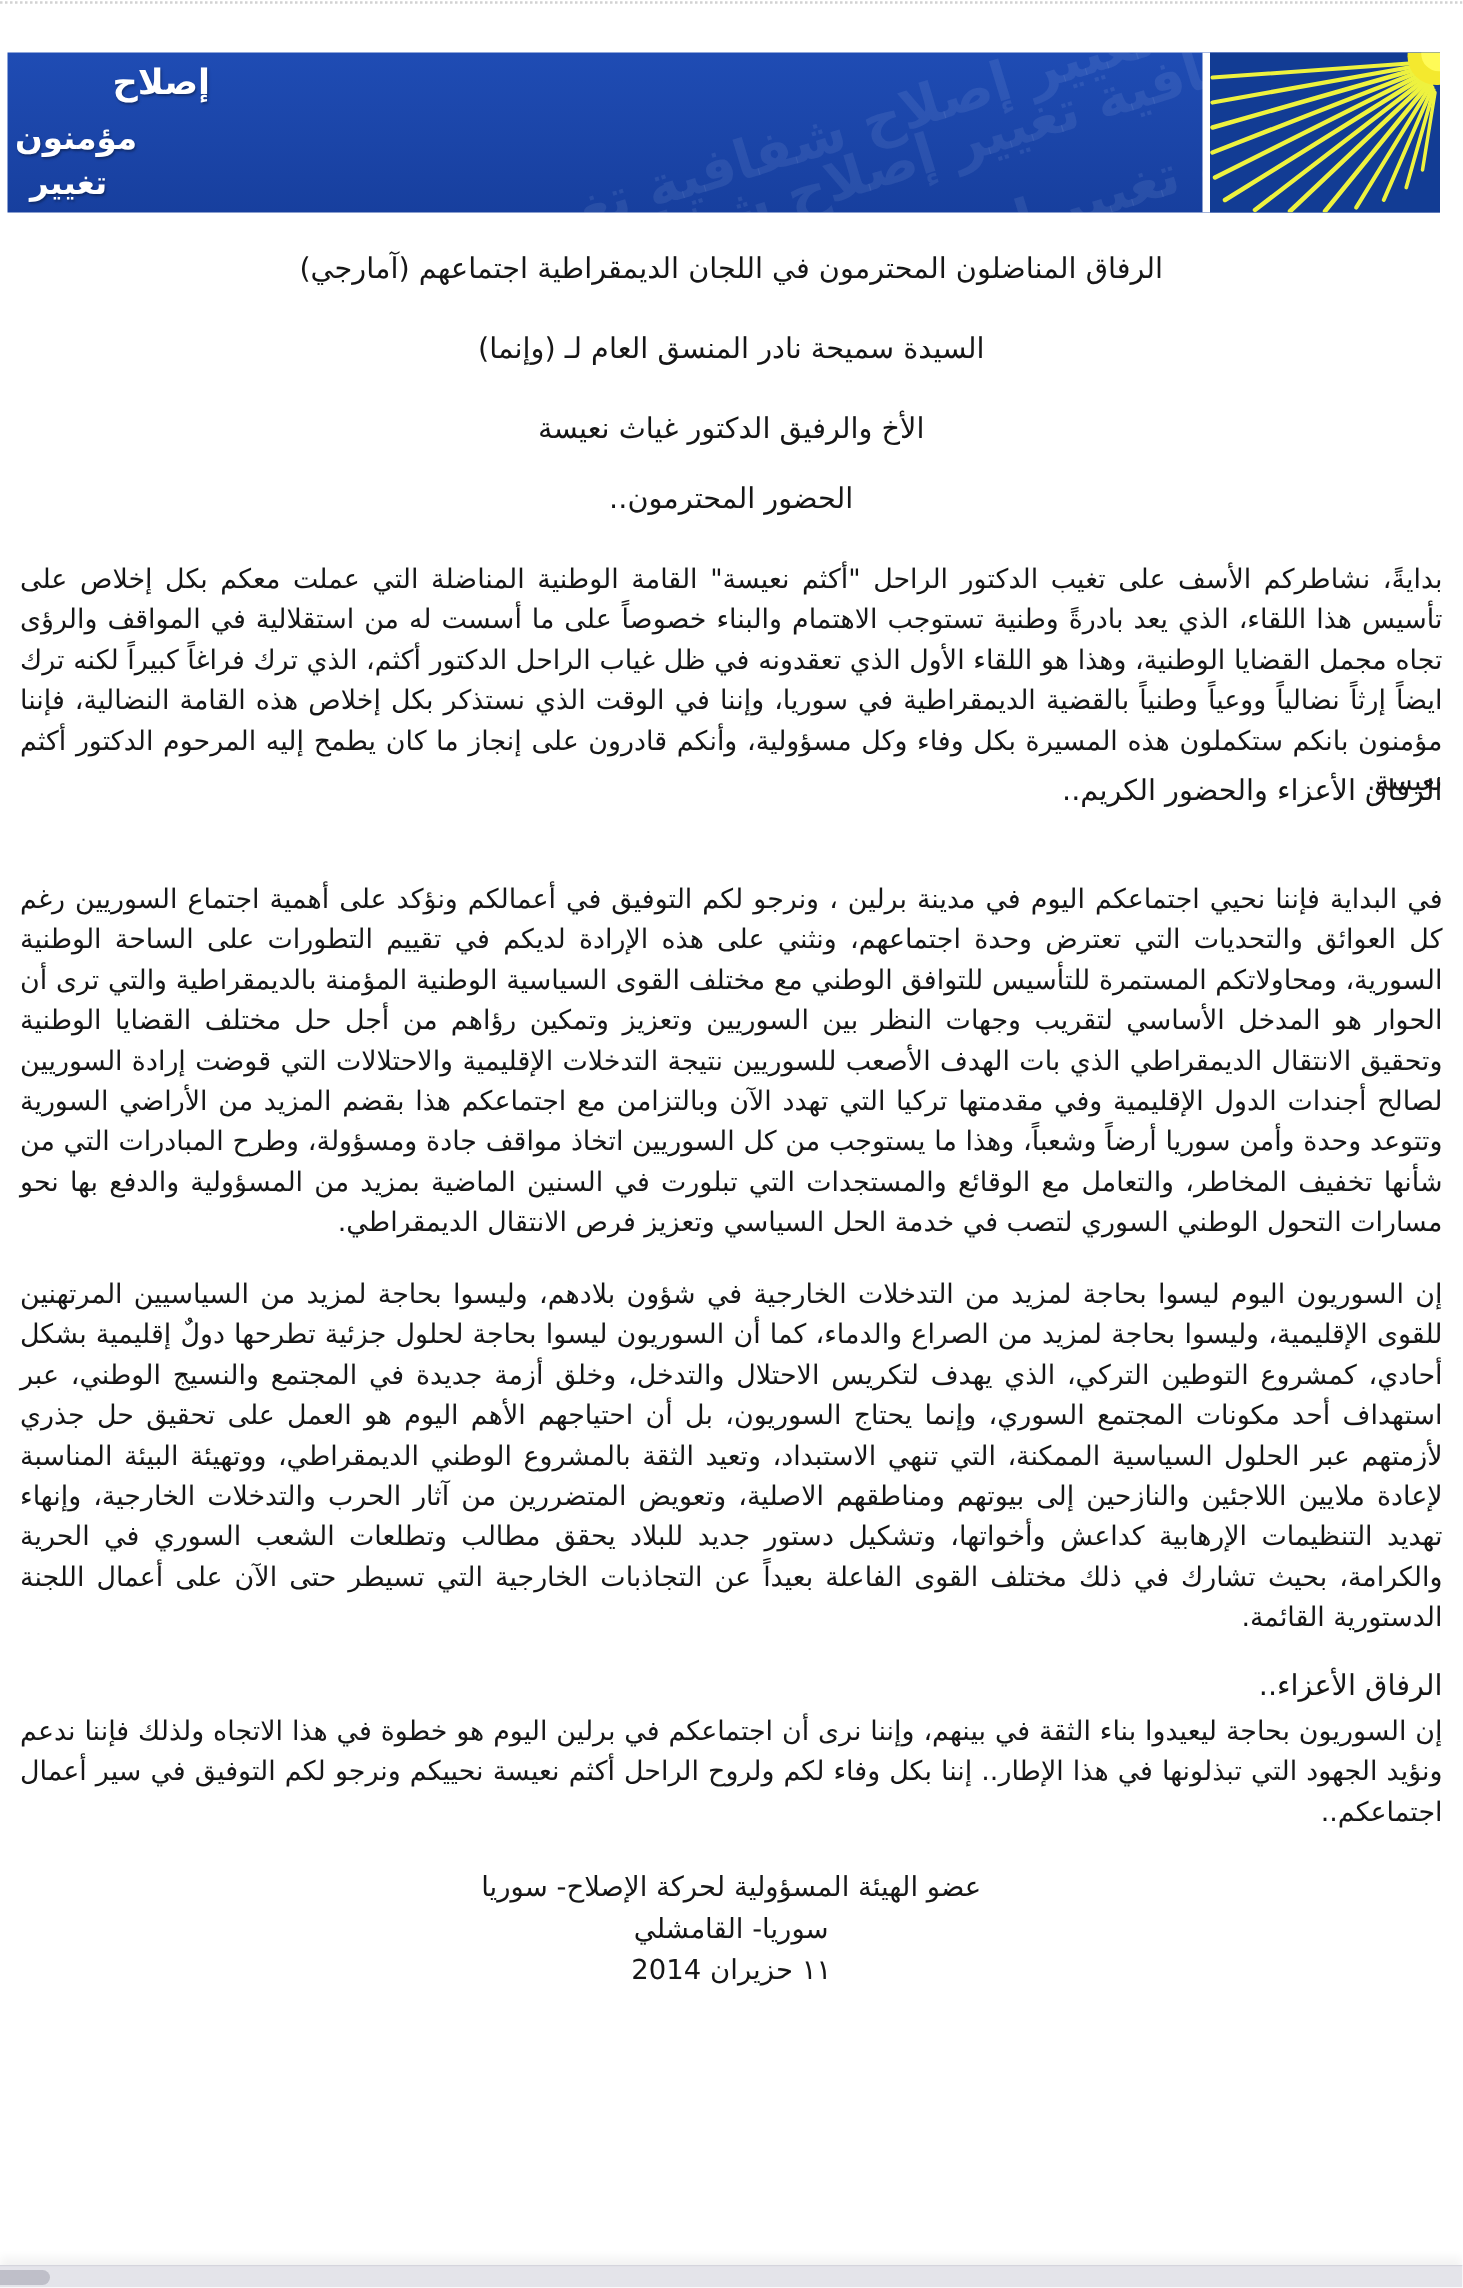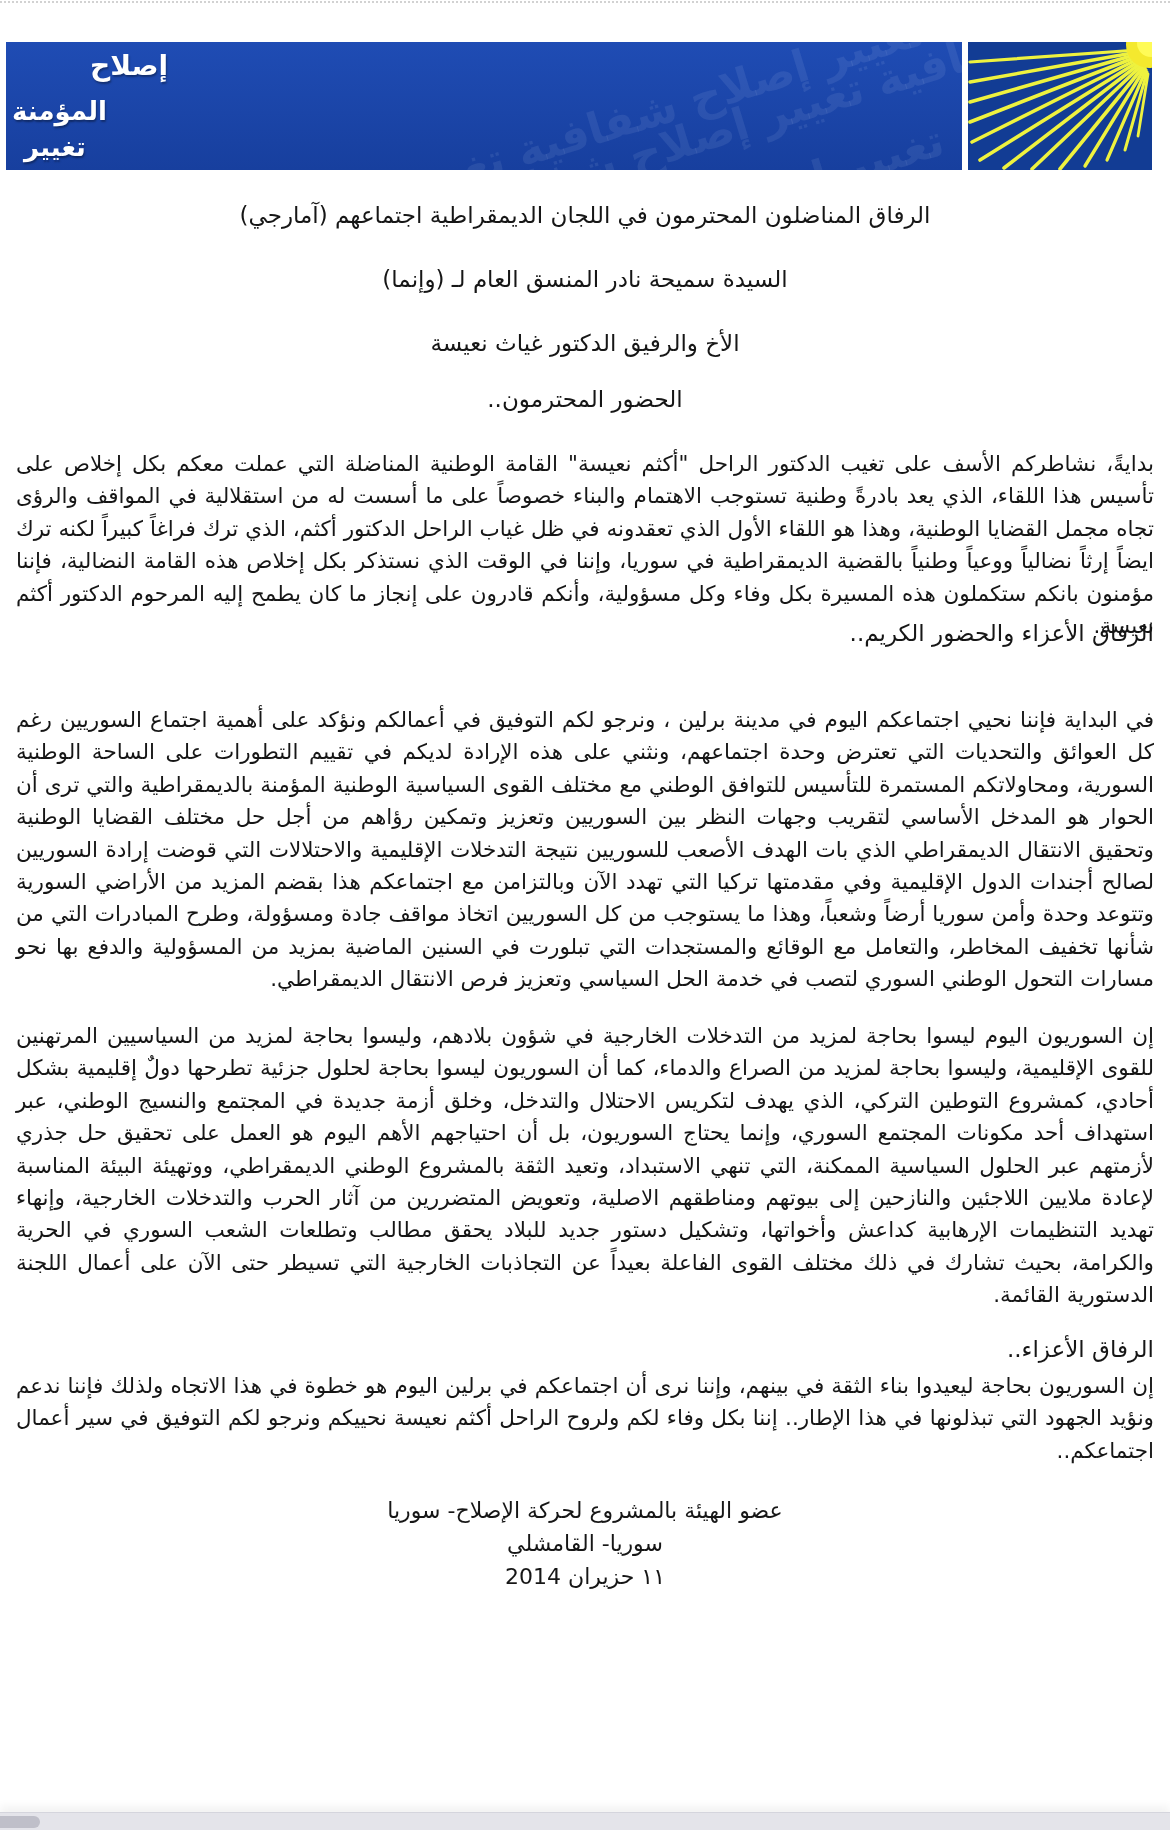--- a/index.html
+++ b/index.html
@@ -140,21 +140,21 @@
   <div class="top-rule"></div>
 
   <header class="banner">
     <div class="watermark" aria-hidden="true">
       <div class="wm-line wm-1">إصلاح شفافية تغيير إصلاح شفافية تغيير إصلاح شفافية تغيير إصلاح شفافية تغيير</div>
       <div class="wm-line wm-2">إصلاح شفافية تغيير إصلاح شفافية تغيير إصلاح شفافية تغيير إصلاح شفافية تغيير</div>
       <div class="wm-line wm-3">إصلاح شفافية تغيير إصلاح شفافية تغيير إصلاح شفافية تغيير إصلاح شفافية تغيير</div>
     </div>
 
     <span class="slogan slogan-1">إصلاح</span>
-    <span class="slogan slogan-2">المؤمنة</span>
+    <span class="slogan slogan-2">مؤمنون</span>
     <span class="slogan slogan-3">تغيير</span>
 
     <div class="titles">
     </div>
 
     <div class="logo-gap"></div>
 
     <div class="logo">
       <svg width="184" height="128" viewBox="0 0 184 128" xmlns="http://www.w3.org/2000/svg">
         <rect x="0" y="0" width="184" height="128" fill="#123c94"></rect>
@@ -195,21 +195,21 @@
 
     <p class="body-par par-2">في البداية فإننا نحيي اجتماعكم اليوم في مدينة برلين ، ونرجو لكم التوفيق في أعمالكم ونؤكد على أهمية اجتماع السوريين رغم كل العوائق والتحديات التي تعترض وحدة اجتماعهم، ونثني على هذه الإرادة لديكم في تقييم التطورات على الساحة الوطنية السورية، ومحاولاتكم المستمرة للتأسيس للتوافق الوطني مع مختلف القوى السياسية الوطنية المؤمنة بالديمقراطية والتي ترى أن الحوار هو المدخل الأساسي لتقريب وجهات النظر بين السوريين وتعزيز وتمكين رؤاهم من أجل حل مختلف القضايا الوطنية وتحقيق الانتقال الديمقراطي الذي بات الهدف الأصعب للسوريين نتيجة التدخلات الإقليمية والاحتلالات التي قوضت إرادة السوريين لصالح أجندات الدول الإقليمية وفي مقدمتها تركيا التي تهدد الآن وبالتزامن مع اجتماعكم هذا بقضم المزيد من الأراضي السورية وتتوعد وحدة وأمن سوريا أرضاً وشعباً، وهذا ما يستوجب من كل السوريين اتخاذ مواقف جادة ومسؤولة، وطرح المبادرات التي من شأنها تخفيف المخاطر، والتعامل مع الوقائع والمستجدات التي تبلورت في السنين الماضية بمزيد من المسؤولية والدفع بها نحو مسارات التحول الوطني السوري لتصب في خدمة الحل السياسي وتعزيز فرص الانتقال الديمقراطي.</p>
 
     <p class="body-par par-3">إن السوريون اليوم ليسوا بحاجة لمزيد من التدخلات الخارجية في شؤون بلادهم، وليسوا بحاجة لمزيد من السياسيين المرتهنين للقوى الإقليمية، وليسوا بحاجة لمزيد من الصراع والدماء، كما أن السوريون ليسوا بحاجة لحلول جزئية تطرحها دولٌ إقليمية بشكل أحادي، كمشروع التوطين التركي، الذي يهدف لتكريس الاحتلال والتدخل، وخلق أزمة جديدة في المجتمع والنسيج الوطني، عبر استهداف أحد مكونات المجتمع السوري، وإنما يحتاج السوريون، بل أن احتياجهم الأهم اليوم هو العمل على تحقيق حل جذري لأزمتهم عبر الحلول السياسية الممكنة، التي تنهي الاستبداد، وتعيد الثقة بالمشروع الوطني الديمقراطي، ووتهيئة البيئة المناسبة لإعادة ملايين اللاجئين والنازحين إلى بيوتهم ومناطقهم الاصلية، وتعويض المتضررين من آثار الحرب والتدخلات الخارجية، وإنهاء تهديد التنظيمات الإرهابية كداعش وأخواتها، وتشكيل دستور جديد للبلاد يحقق مطالب وتطلعات الشعب السوري في الحرية والكرامة، بحيث تشارك في ذلك مختلف القوى الفاعلة بعيداً عن التجاذبات الخارجية التي تسيطر حتى الآن على أعمال اللجنة الدستورية القائمة.</p>
 
     <p class="salutation sal-right sal-3">الرفاق الأعزاء..</p>
 
     <p class="body-par par-4">إن السوريون بحاجة ليعيدوا بناء الثقة في بينهم، وإننا نرى أن اجتماعكم في برلين اليوم هو خطوة في هذا الاتجاه ولذلك فإننا ندعم ونؤيد الجهود التي تبذلونها في هذا الإطار.. إننا بكل وفاء لكم ولروح الراحل أكثم نعيسة نحييكم ونرجو لكم التوفيق في سير أعمال اجتماعكم..</p>
 
     <div class="signature">
-      <p>عضو الهيئة بالمشروع لحركة الإصلاح- سوريا</p>
+      <p>عضو الهيئة المسؤولية لحركة الإصلاح- سوريا</p>
       <p>سوريا- القامشلي</p>
       <p>١١ حزيران 2014</p>
     </div>
 
   </main>
 
   <div class="bottom-bar">
     <div class="scroll-thumb"></div>
   </div>
 

